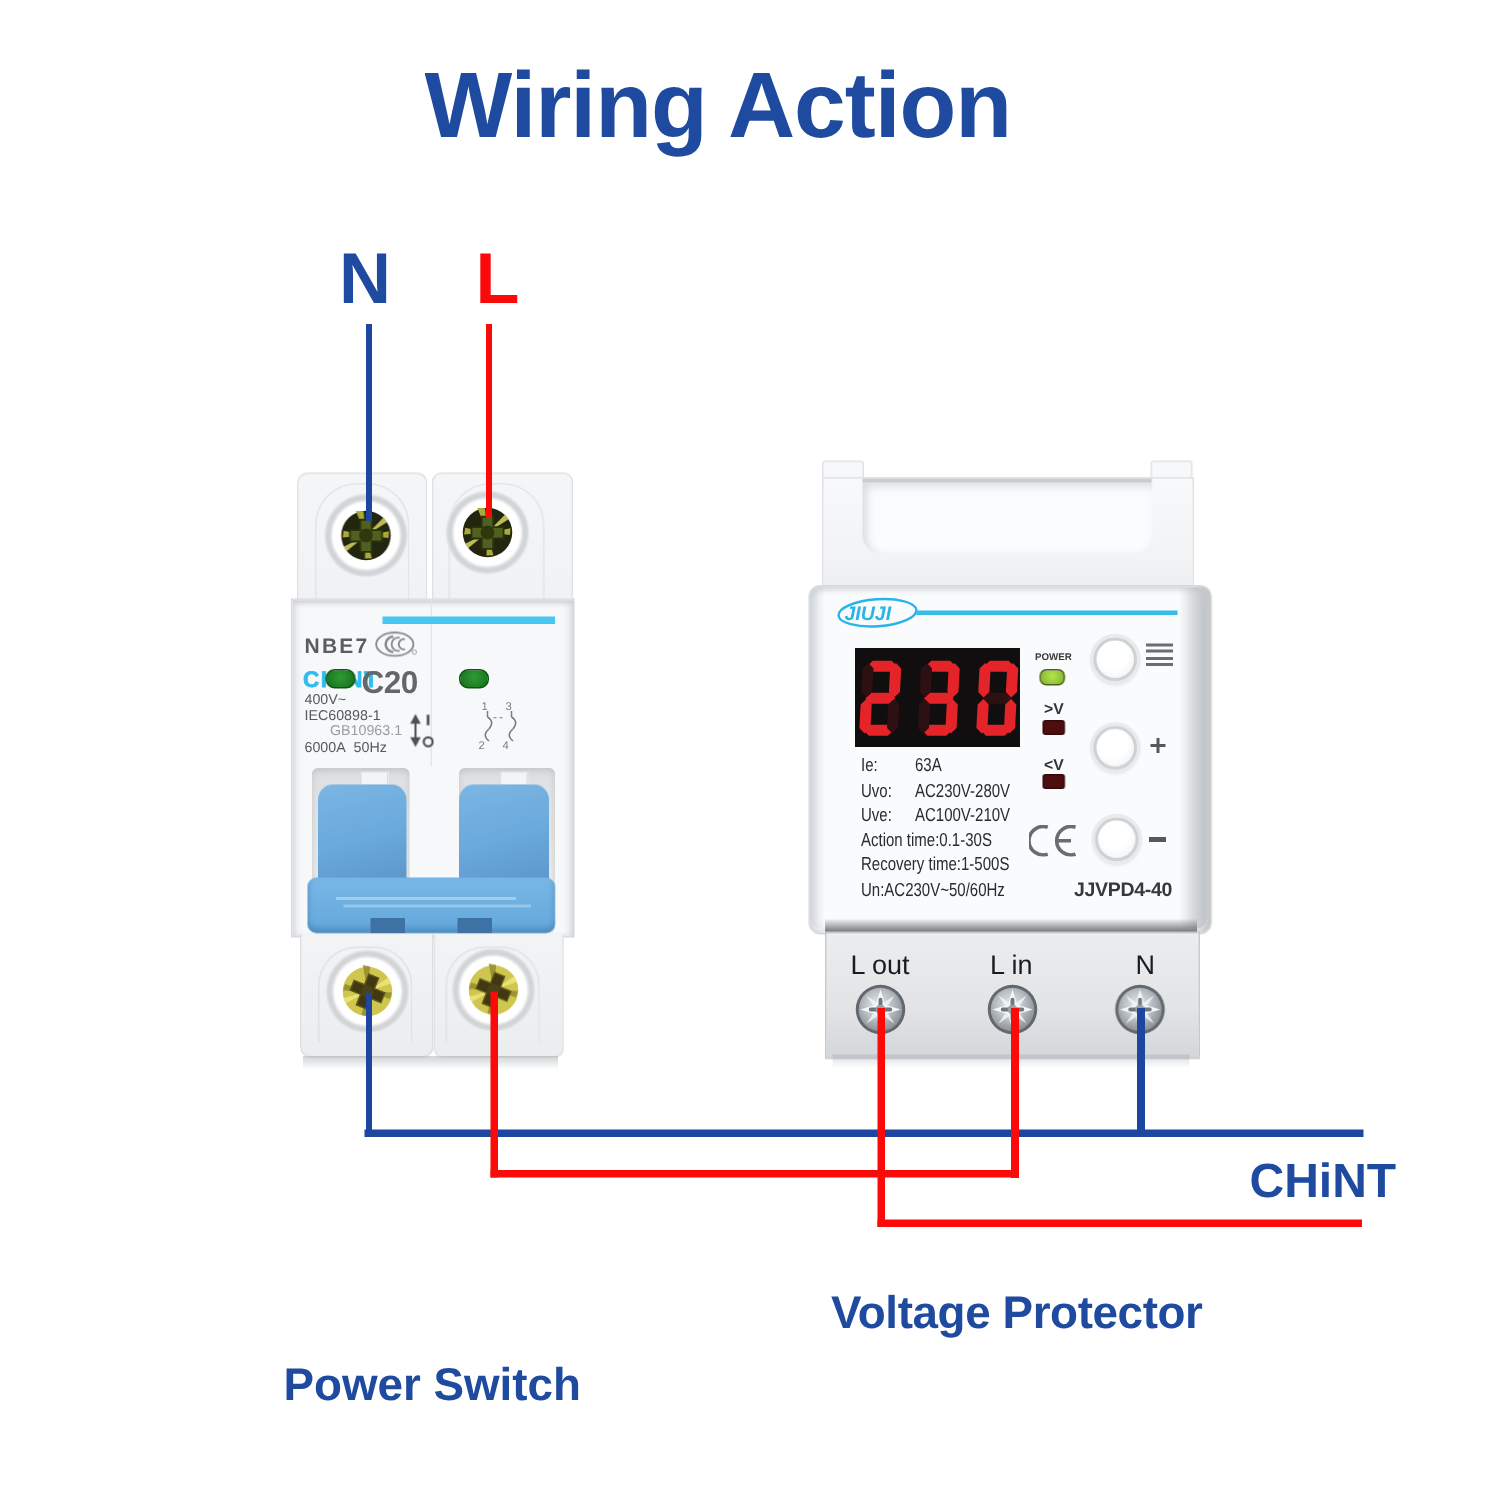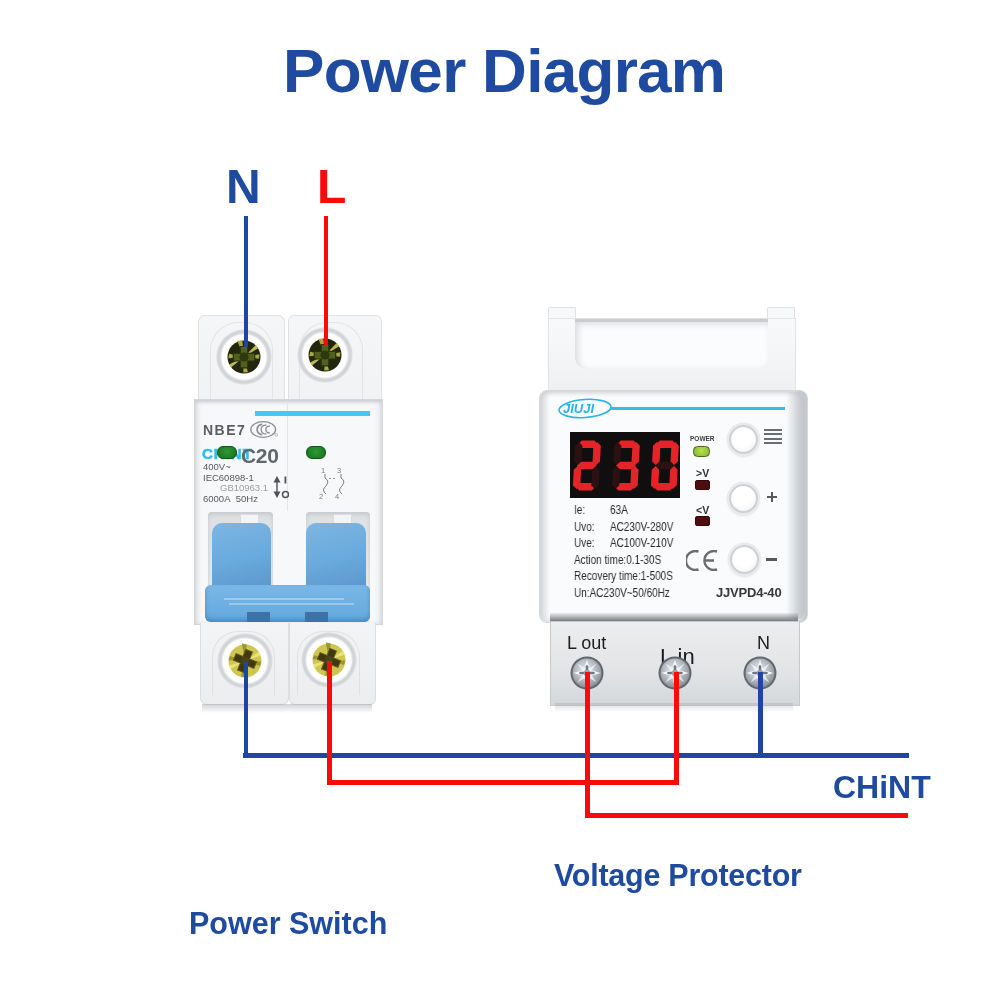--- a/index.html
+++ b/index.html
@@ -4,21 +4,21 @@
 <style>
   html,body{margin:0;padding:0;}
   body{width:1000px;height:1000px;background:#fff;font-family:"Liberation Sans",sans-serif;position:relative;overflow:hidden;-webkit-font-smoothing:antialiased;}
   .abs{position:absolute;will-change:transform;}
   .blue{color:#1e4a9f;}
   .bold{font-weight:bold;}
 </style>
 </head>
 <body>
 
-<div class="abs bold blue" id="title" style="left:283px;top:40px;font-size:62px;line-height:1;letter-spacing:-0.7px;">Power Diagram</div>
+<div class="abs bold blue" id="title" style="left:283px;top:40px;font-size:62px;line-height:1;letter-spacing:-0.7px;">Wiring Action</div>
 
 <div class="abs bold blue" style="left:226px;top:163px;font-size:48px;line-height:1;">N</div>
 <div class="abs bold" style="left:316.5px;top:163px;font-size:48px;line-height:1;color:#fb0a0a;">L</div>
 
 <div class="abs" style="left:244px;top:216px;width:4px;height:131px;background:#1c469f;z-index:10;"></div>
 <div class="abs" style="left:324px;top:216px;width:4px;height:129px;background:#fa0a08;z-index:10;"></div>
 
 <div id="psw" class="abs" style="left:194px;top:315px;width:187px;height:395px;">
 
   <div class="abs" style="left:4px;top:0;width:85px;height:85px;background:linear-gradient(180deg,#f5f6f7,#f1f2f4);border:1px solid #dfe1e4;border-bottom:none;border-radius:7px 7px 0 0;"></div>
@@ -262,21 +262,21 @@
   </svg>
   <div class="abs bold" style="left:176.5px;top:279.5px;font-size:13px;line-height:1;color:#36383b;letter-spacing:-0.2px;">JJVPD4-40</div>
 
   <div class="abs" style="left:11px;top:307px;width:248px;height:9px;background:linear-gradient(180deg,rgba(125,130,135,0.12),rgba(100,105,111,0.95));"></div>
 
   <div class="abs" style="left:11px;top:315px;width:248px;height:83px;background:linear-gradient(180deg,#ecedef 0%,#e2e4e6 60%,#d4d7da 100%);border:1px solid #c6c9cb;"></div>
 
   <div class="abs" style="left:16px;top:397px;width:238px;height:9px;background:linear-gradient(180deg,rgba(170,175,180,0.45),rgba(170,175,180,0));"></div>
 
   <div class="abs" style="left:28px;top:328px;font-size:18px;line-height:1;color:#1b1c1f;">L out</div>
-  <div class="abs" style="left:120.5px;top:340px;font-size:22px;line-height:1;color:#1b1c1f;">L in</div>
+  <div class="abs" style="left:120.5px;top:328px;font-size:18px;line-height:1;color:#1b1c1f;">L in</div>
   <div class="abs" style="left:218px;top:328px;font-size:18px;line-height:1;color:#1b1c1f;">N</div>
 
   <svg class="abs" style="left:31px;top:350px;" width="34" height="34" viewBox="0 0 34 34">
       <defs>
         <radialGradient id="ms1" cx="45%" cy="40%" r="60%">
           <stop offset="0%" stop-color="#e9edef"></stop>
           <stop offset="55%" stop-color="#b9bfc4"></stop>
           <stop offset="100%" stop-color="#8a9095"></stop>
         </radialGradient>
       </defs>

